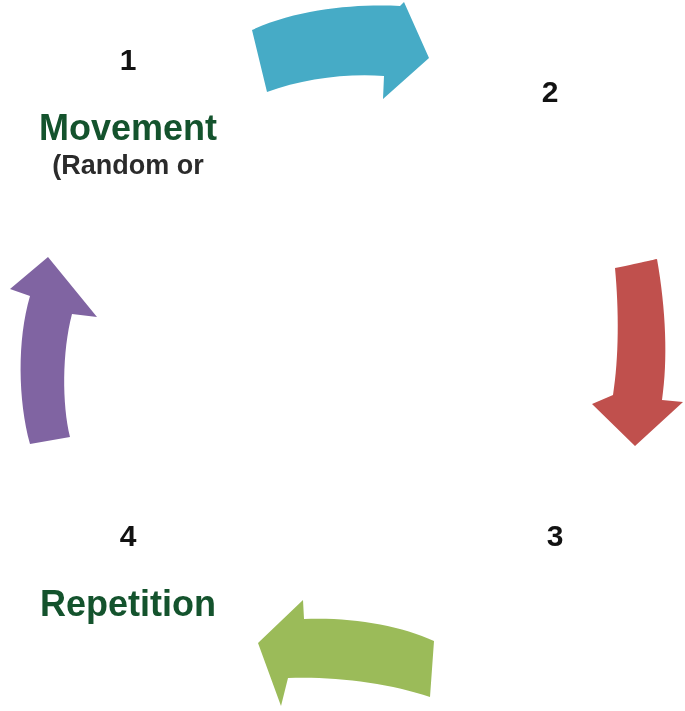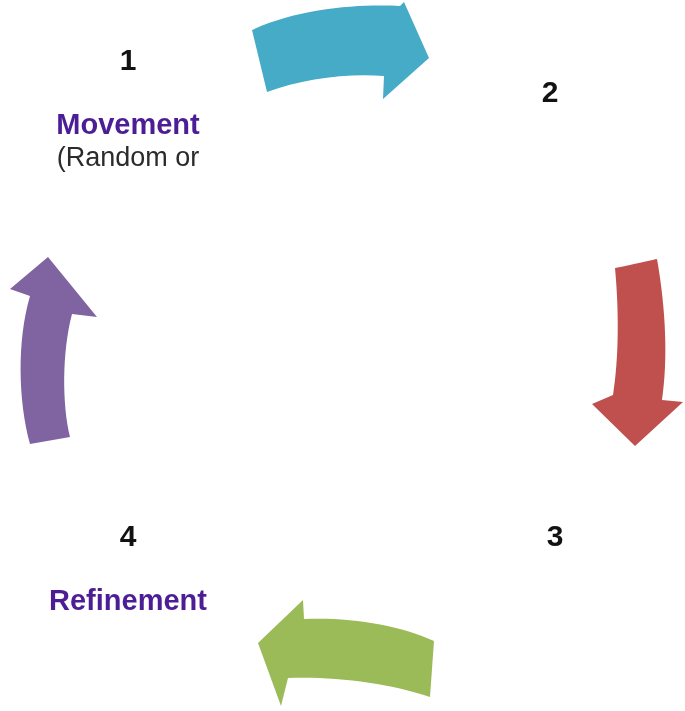--- a/index.html
+++ b/index.html
@@ -22,29 +22,29 @@
     text-align: center;
     line-height: 1.18;
   }
   .stage-number {
     font-size: 30px;
     font-weight: bold;
     letter-spacing: 0px;
     color: #121212;
   }
   .stage-title {
-    font-size: 29px;
+    font-size: 36px;
     font-weight: bold;
-    color: #4c1d95;
+    color: #14532d;
     white-space: nowrap;
     text-align: center;
   }
   .stage-subtitle {
     font-size: 27px;
-    font-weight: normal;
+    font-weight: bold;
     color: #2b2b2b;
     white-space: nowrap;
   }
   
   .stage-gap { height: 30px; }
 
   
   #stage-1 { left: 8px;   top: 42px;  width: 240px; }
   #stage-2 { left: 418px; top: 74px;  width: 264px; }
   #stage-3 { left: 430px; top: 518px; width: 250px; }
@@ -117,16 +117,16 @@
   </div>
 
   <div class="stage" id="stage-3">
     <div class="stage-number">3</div>
     <div class="stage-gap"></div>
   </div>
 
   <div class="stage" id="stage-4">
     <div class="stage-number">4</div>
     <div class="stage-gap"></div>
-    <div class="stage-title">Refinement</div>
+    <div class="stage-title">Repetition</div>
   </div>
 
 </div>
 
 </body></html>

